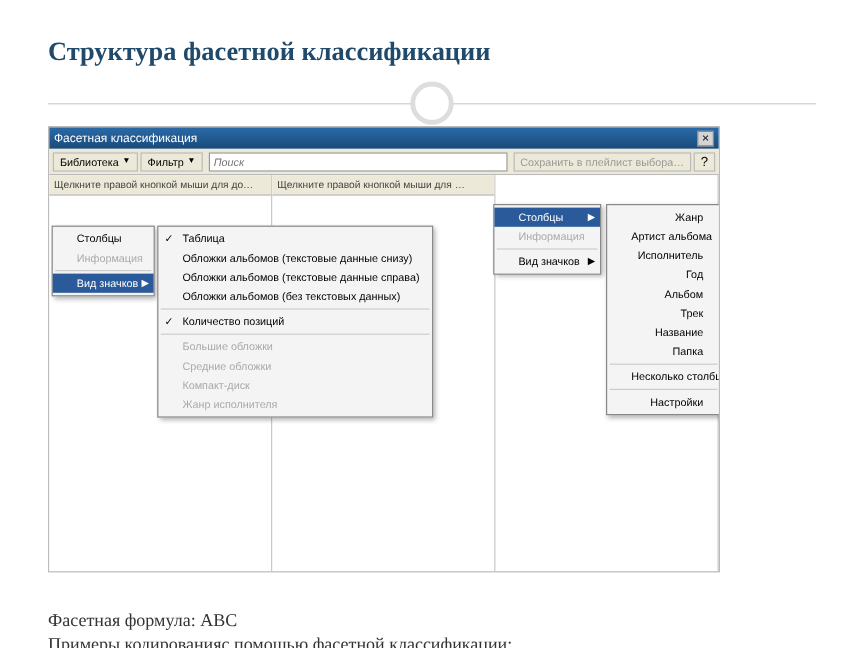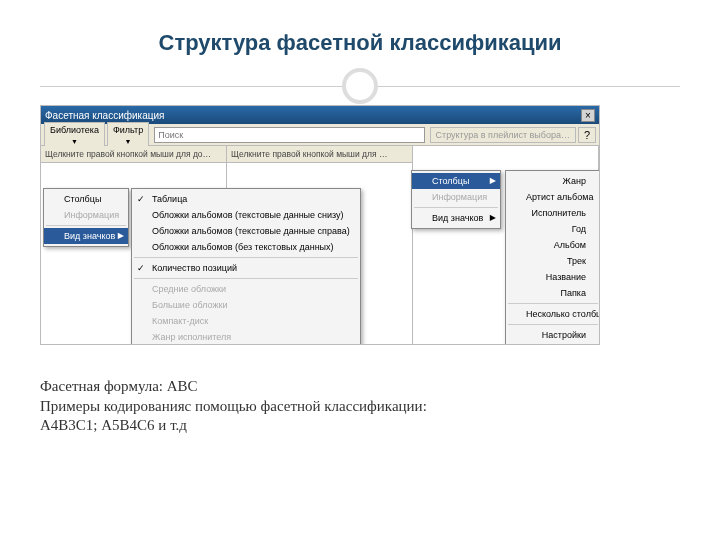--- a/index.html
+++ b/index.html
@@ -1,28 +1,28 @@
 <!DOCTYPE html>
 <html><head>
 <meta charset="utf-8">
 <style>
 * { box-sizing: border-box; margin: 0; padding: 0; }
 body { font-family: Arial, sans-serif; background: #fff; width: 720px; height: 540px; position: relative; }
 .slide { width: 720px; height: 540px; background: #fff; position: relative; padding: 30px 40px; }
-.title { color: #1f4a6b; font-size: 22px; text-align: center; margin-bottom: 12px; font-family: Liberation Sans, sans-serif; }
+.title { color: #1f4a6b; font-size: 22px; margin-bottom: 12px; font-family: Liberation Serif, serif; }
 .ring { width: 36px; height: 36px; border: 4px solid #ddd; border-radius: 50%; margin: 0 auto 10px; background: #fff; position: relative; z-index: 5; }
 .hr { border-top: 1px solid #ccc; margin-top: -28px; margin-bottom: 18px; }
-.screenshot { width: 560px; height: 240px; background: #f8f8f8; position: relative; border: 1px solid #bbb; overflow: hidden; }
+.screenshot { width: 560px; height: 372px; background: #f8f8f8; position: relative; border: 1px solid #bbb; overflow: hidden; }
 .window { position: absolute; left: 0; top: 0; right: 0; }
 .titlebar { background: linear-gradient(#2a6aa8,#1a4a7a); height: 18px; display: flex; align-items: center; padding: 0 4px; color: #fff; font-size: 10px; }
 .titlebar-close { margin-left: auto; width: 14px; height: 13px; background: #d4d4d4; color: #000; text-align: center; line-height: 12px; font-size: 10px; border: 1px solid #888; }
 .toolbar { background: #ece9d8; height: 22px; display: flex; align-items: center; border-bottom: 1px solid #bbb; padding: 0 3px; gap: 2px; }
-.tb-btn { background: #ece9d8; border: 1px solid #bbb; font-size: 9px; padding: 2px 5px; display: flex; align-items: center; gap: 3px; flex-direction: column; }
+.tb-btn { background: #ece9d8; border: 1px solid #bbb; font-size: 9px; padding: 2px 5px; display: flex; align-items: center; gap: 3px; }
 .tb-btn .arrow { font-size: 7px; }
-.search-input { flex: 1; height: 16px; background: #fff; border: 1px solid #999; font-size: 9px; padding: 0 3px; margin: 0 3px; color: #888; }
+.search-input { flex: 1; height: 16px; background: #fff; border: 1px solid #999; font-size: 9px; padding: 0 3px; margin: 0 3px; color: #888; font-style: italic; }
 .help-btn { width: 18px; height: 16px; background: #ece9d8; border: 1px solid #bbb; font-size: 11px; text-align: center; line-height: 14px; }
 .columns { display: flex; position: absolute; top: 40px; left: 0; right: 0; bottom: 0; }
 .col { flex: 1; border-right: 1px solid #bbb; background: #fff; }
 .col-header { background: #ece9d8; border-bottom: 1px solid #bbb; font-size: 8.5px; padding: 3px 4px; color: #444; white-space: nowrap; overflow: hidden; }
 .ctx-menu { position: absolute; background: #f4f4f4; border: 1px solid #888; box-shadow: 2px 2px 4px rgba(0,0,0,0.3); font-size: 9px; padding: 2px 0; margin-top: 24px; }
 .ctx-item { padding: 3px 14px 3px 20px; white-space: nowrap; position: relative; }
 .ctx-item.disabled { color: #aaa; }
 .ctx-item.selected { background: #2a5a9a; color: #fff; }
 .ctx-item .check { position: absolute; left: 5px; top: 3px; }
 .ctx-item .arrow-r { position: absolute; right: 4px; top: 3px; font-size: 8px; }
@@ -47,21 +47,21 @@
       <div class="tb-btn">
         <span>Библиотека</span>
         <span class="arrow">▼</span>
       </div>
       <div class="tb-btn">
         <span>Фильтр</span>
         <span class="arrow">▼</span>
       </div>
       <input class="search-input" placeholder="Поиск" style="">
       <div class="tb-btn" style="color:#999">
-        <span>Структура в плейлист выбора…</span>
+        <span>Сохранить в плейлист выбора…</span>
       </div>
       <div class="help-btn">?</div>
     </div>
   </div>
 
   <div class="columns">
     <div class="col">
       <div class="col-header">Щелкните правой кнопкой мыши для до…</div>
     </div>
     <div class="col">
@@ -81,22 +81,22 @@
   </div>
 
   <div class="ctx-menu" style="left:90px; top:58px; width:230px;">
     <div class="ctx-item"><span class="check">✓</span><span>Таблица</span></div>
     <div class="ctx-item">Обложки альбомов (текстовые данные снизу)</div>
     <div class="ctx-item">Обложки альбомов (текстовые данные справа)</div>
     <div class="ctx-item">Обложки альбомов (без текстовых данных)</div>
     <div class="ctx-sep"></div>
     <div class="ctx-item"><span class="check">✓</span><span>Количество позиций</span></div>
     <div class="ctx-sep"></div>
+    <div class="ctx-item disabled">Большие обложки</div>
     <div class="ctx-item disabled">Средние обложки</div>
-    <div class="ctx-item disabled">Большие обложки</div>
     <div class="ctx-item disabled">Компакт-диск</div>
     <div class="ctx-item disabled">Жанр исполнителя</div>
   </div>
 
   <div class="ctx-menu" style="left:370px; top:40px; width:90px;">
     <div class="ctx-item selected">
       <span>Столбцы</span>
       <span class="arrow-r">▶</span>
     </div>
     <div class="ctx-item disabled">Информация</div>

